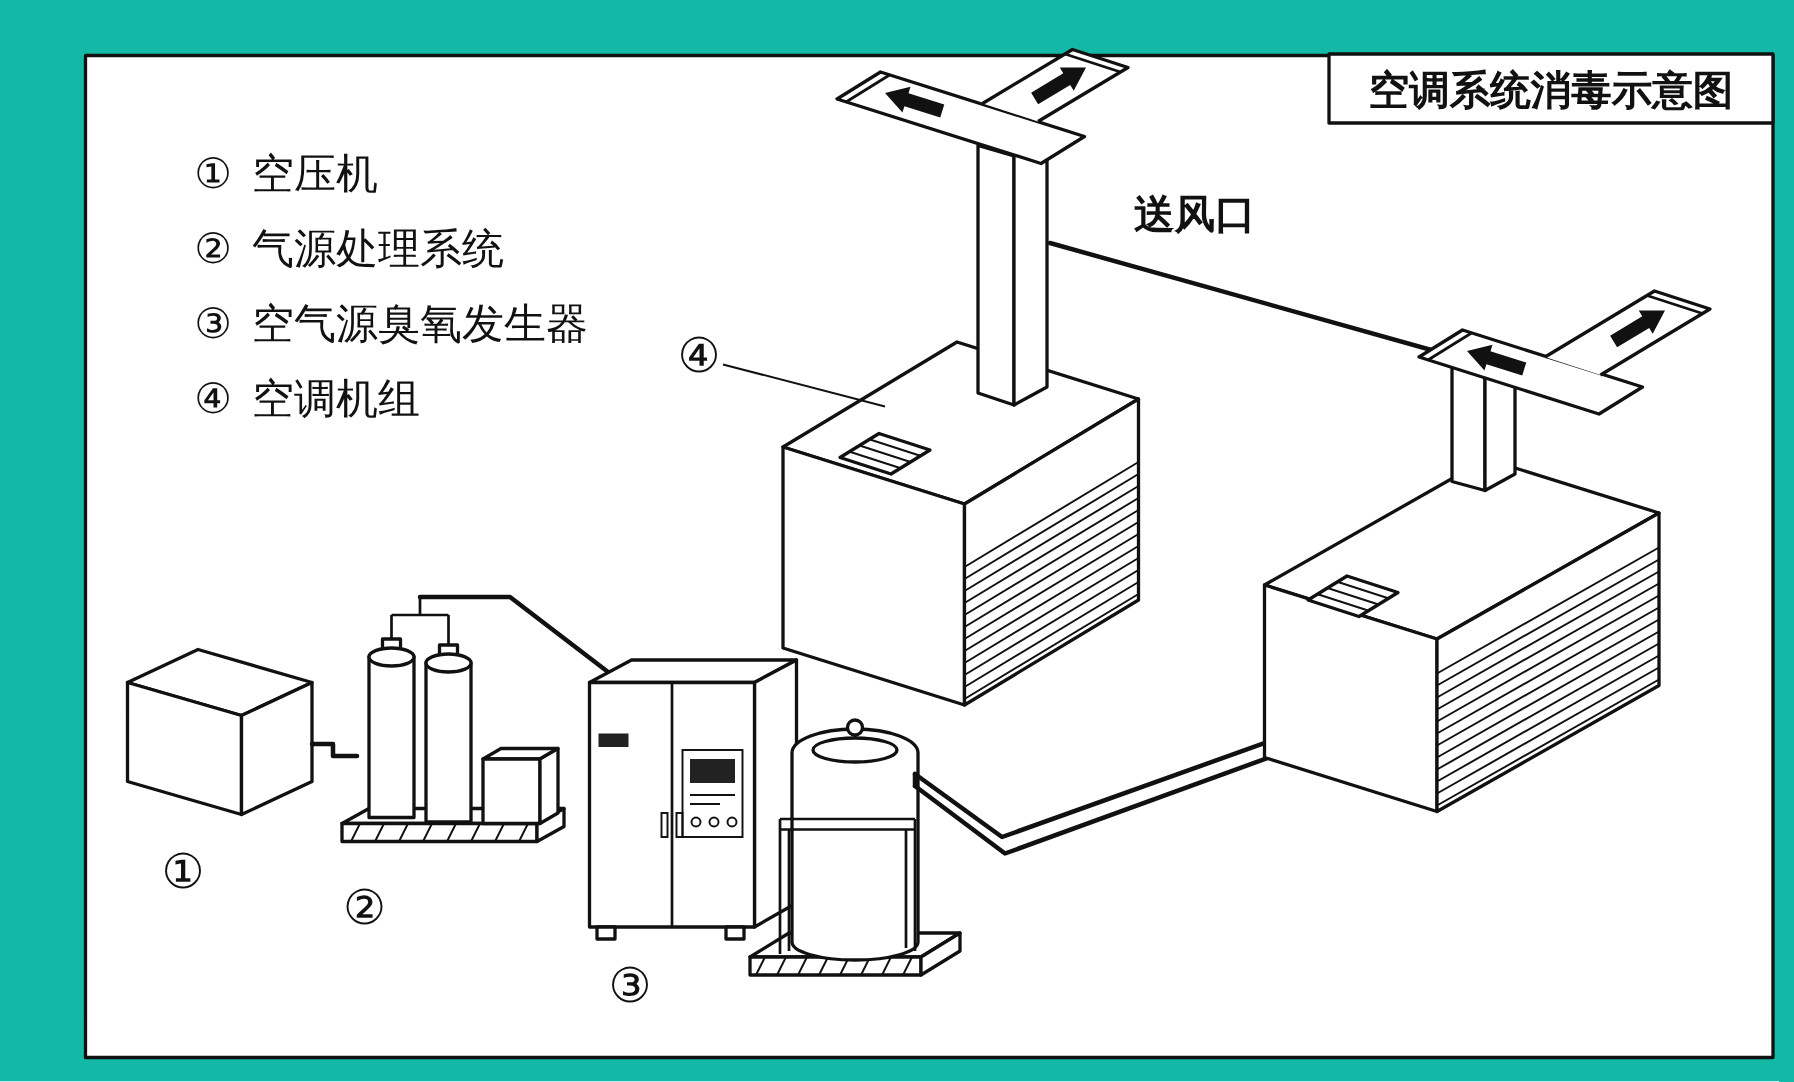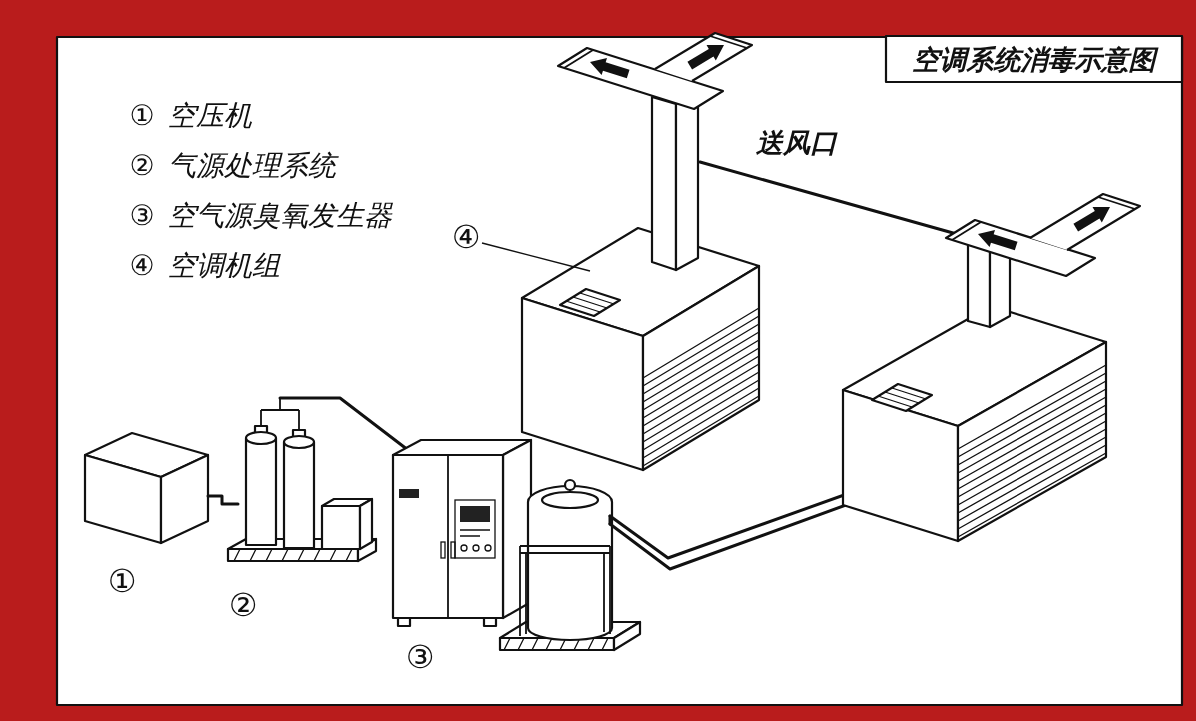--- a/index.html
+++ b/index.html
@@ -1,17 +1,17 @@
 <!DOCTYPE html>
 <html><head>
 <meta charset="utf-8">
 <style>
   html,body{margin:0;padding:0;background:#ffffff;}
-  .canvas{position:relative;width:1196px;height:721px;background:#b91c1c;
-          font-family:"Liberation Sans","DejaVu Sans",sans-serif;overflow:hidden;font-style:italic;}
+  .canvas{position:relative;width:1196px;height:721px;background:#14b8a6;
+          font-family:"Liberation Sans","DejaVu Sans",sans-serif;overflow:hidden;}
   svg{display:block;}
   svg text{fill:#111;font-family:"Liberation Sans","DejaVu Sans",sans-serif;}
   .t-title{font-size:27px;font-weight:bold;}
   .t-num{font-size:28px;}
   .t-leg{font-size:28px;}
   .t-lab{font-size:32px;}
   .t-out{font-size:27px;font-weight:600;}
   .sf{stroke:#111;fill:#fff;stroke-width:2.2;stroke-linejoin:round;}
   .thin{stroke:#111;fill:none;stroke-width:1.3;}
   .med{stroke:#111;fill:none;stroke-width:1.8;}

